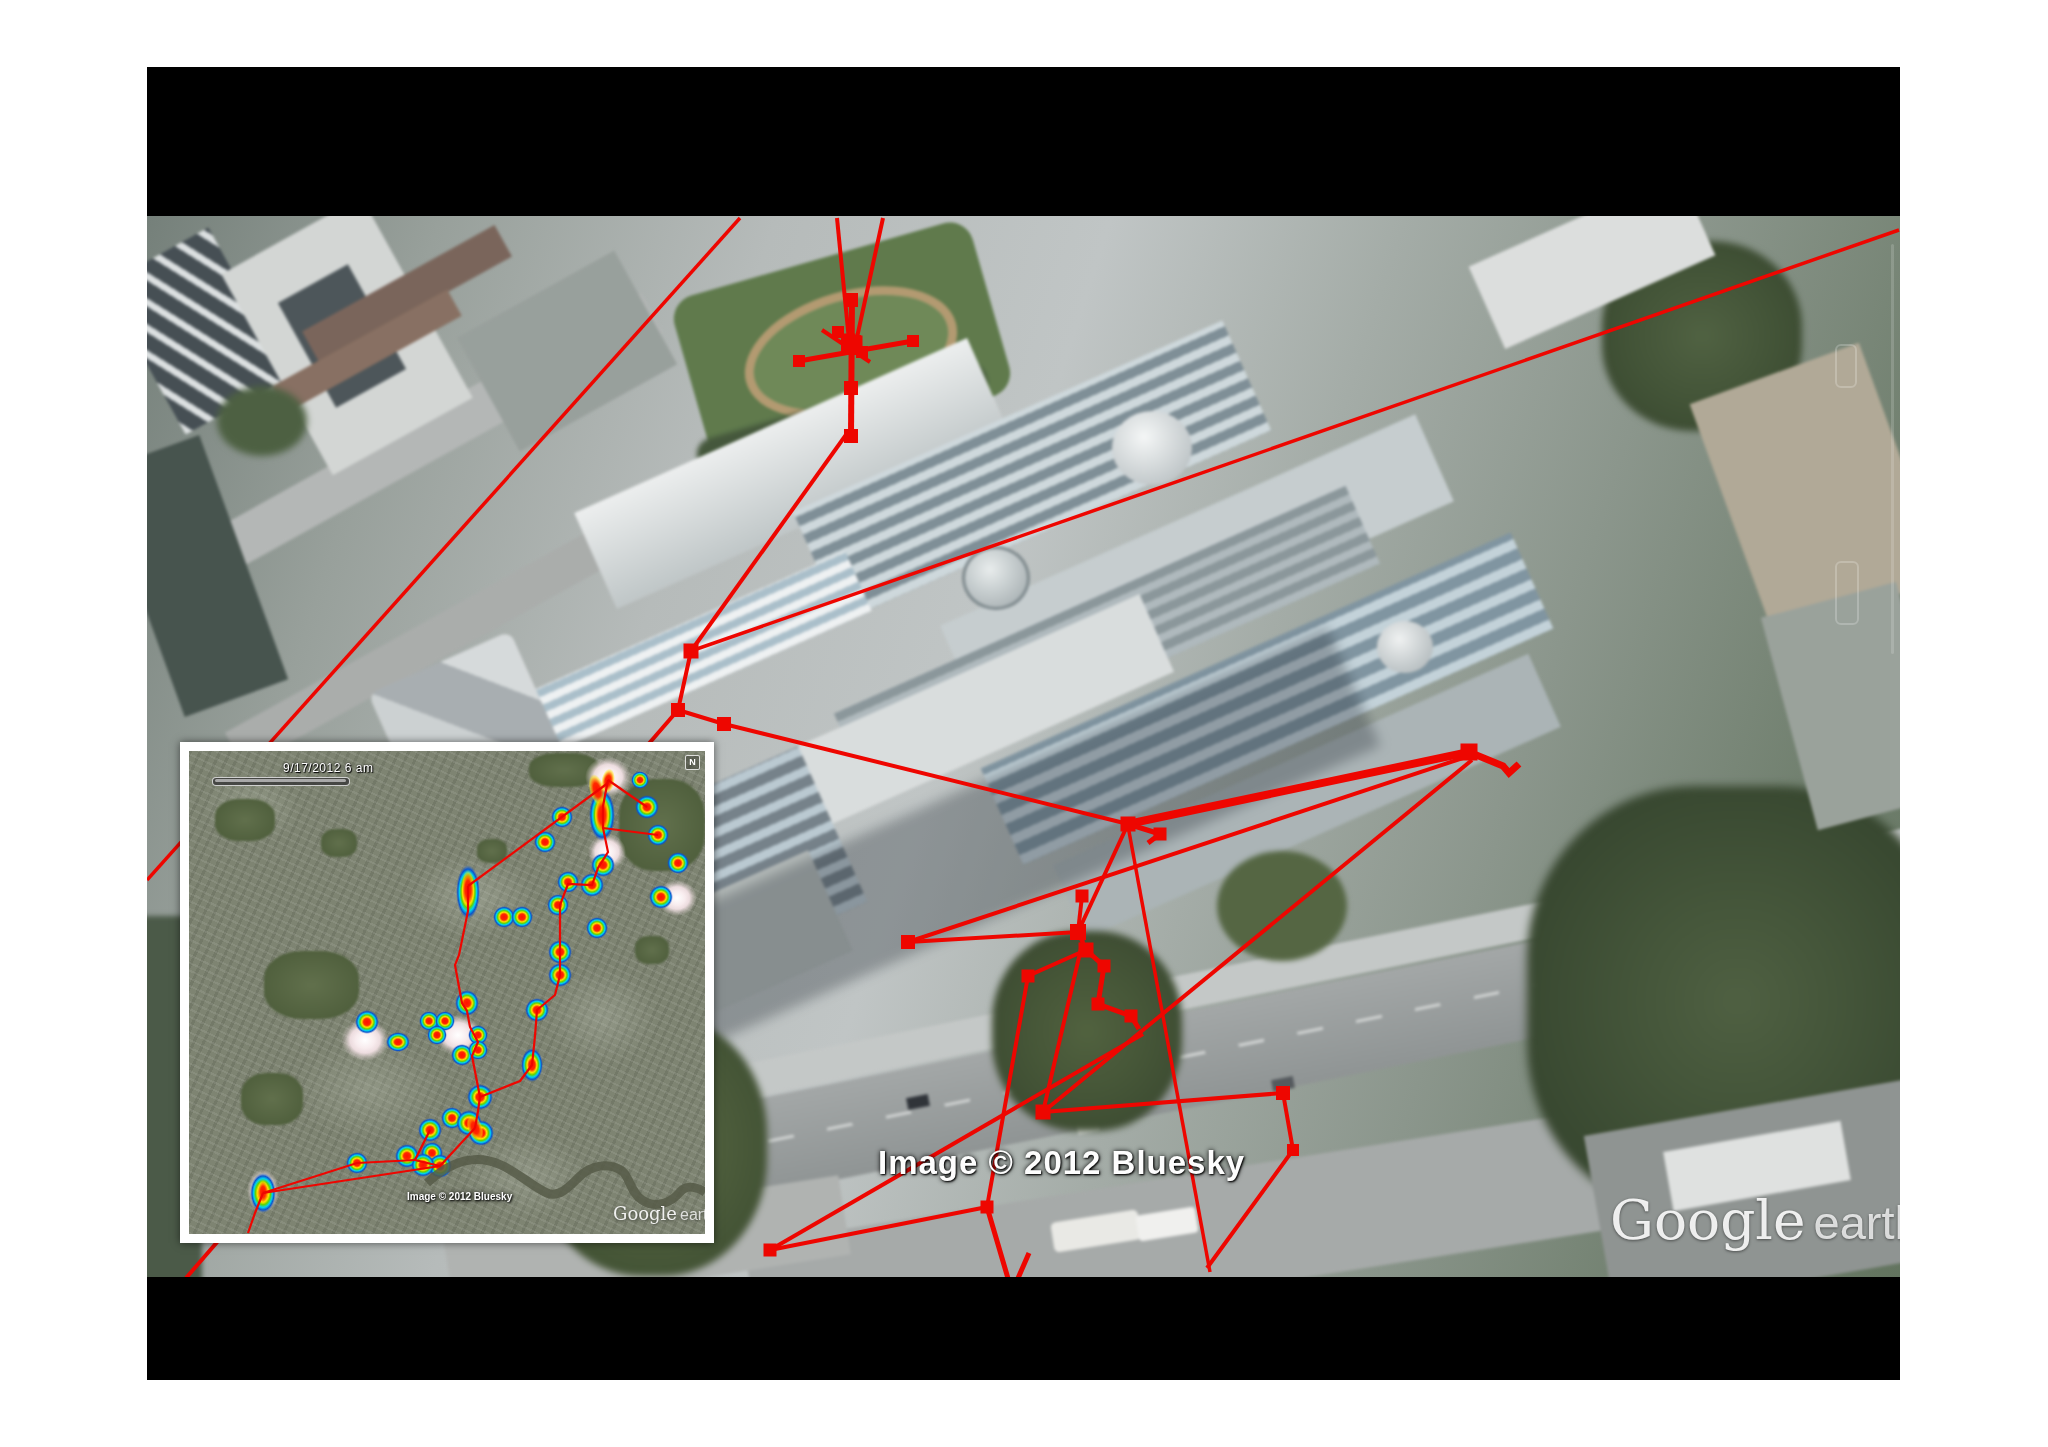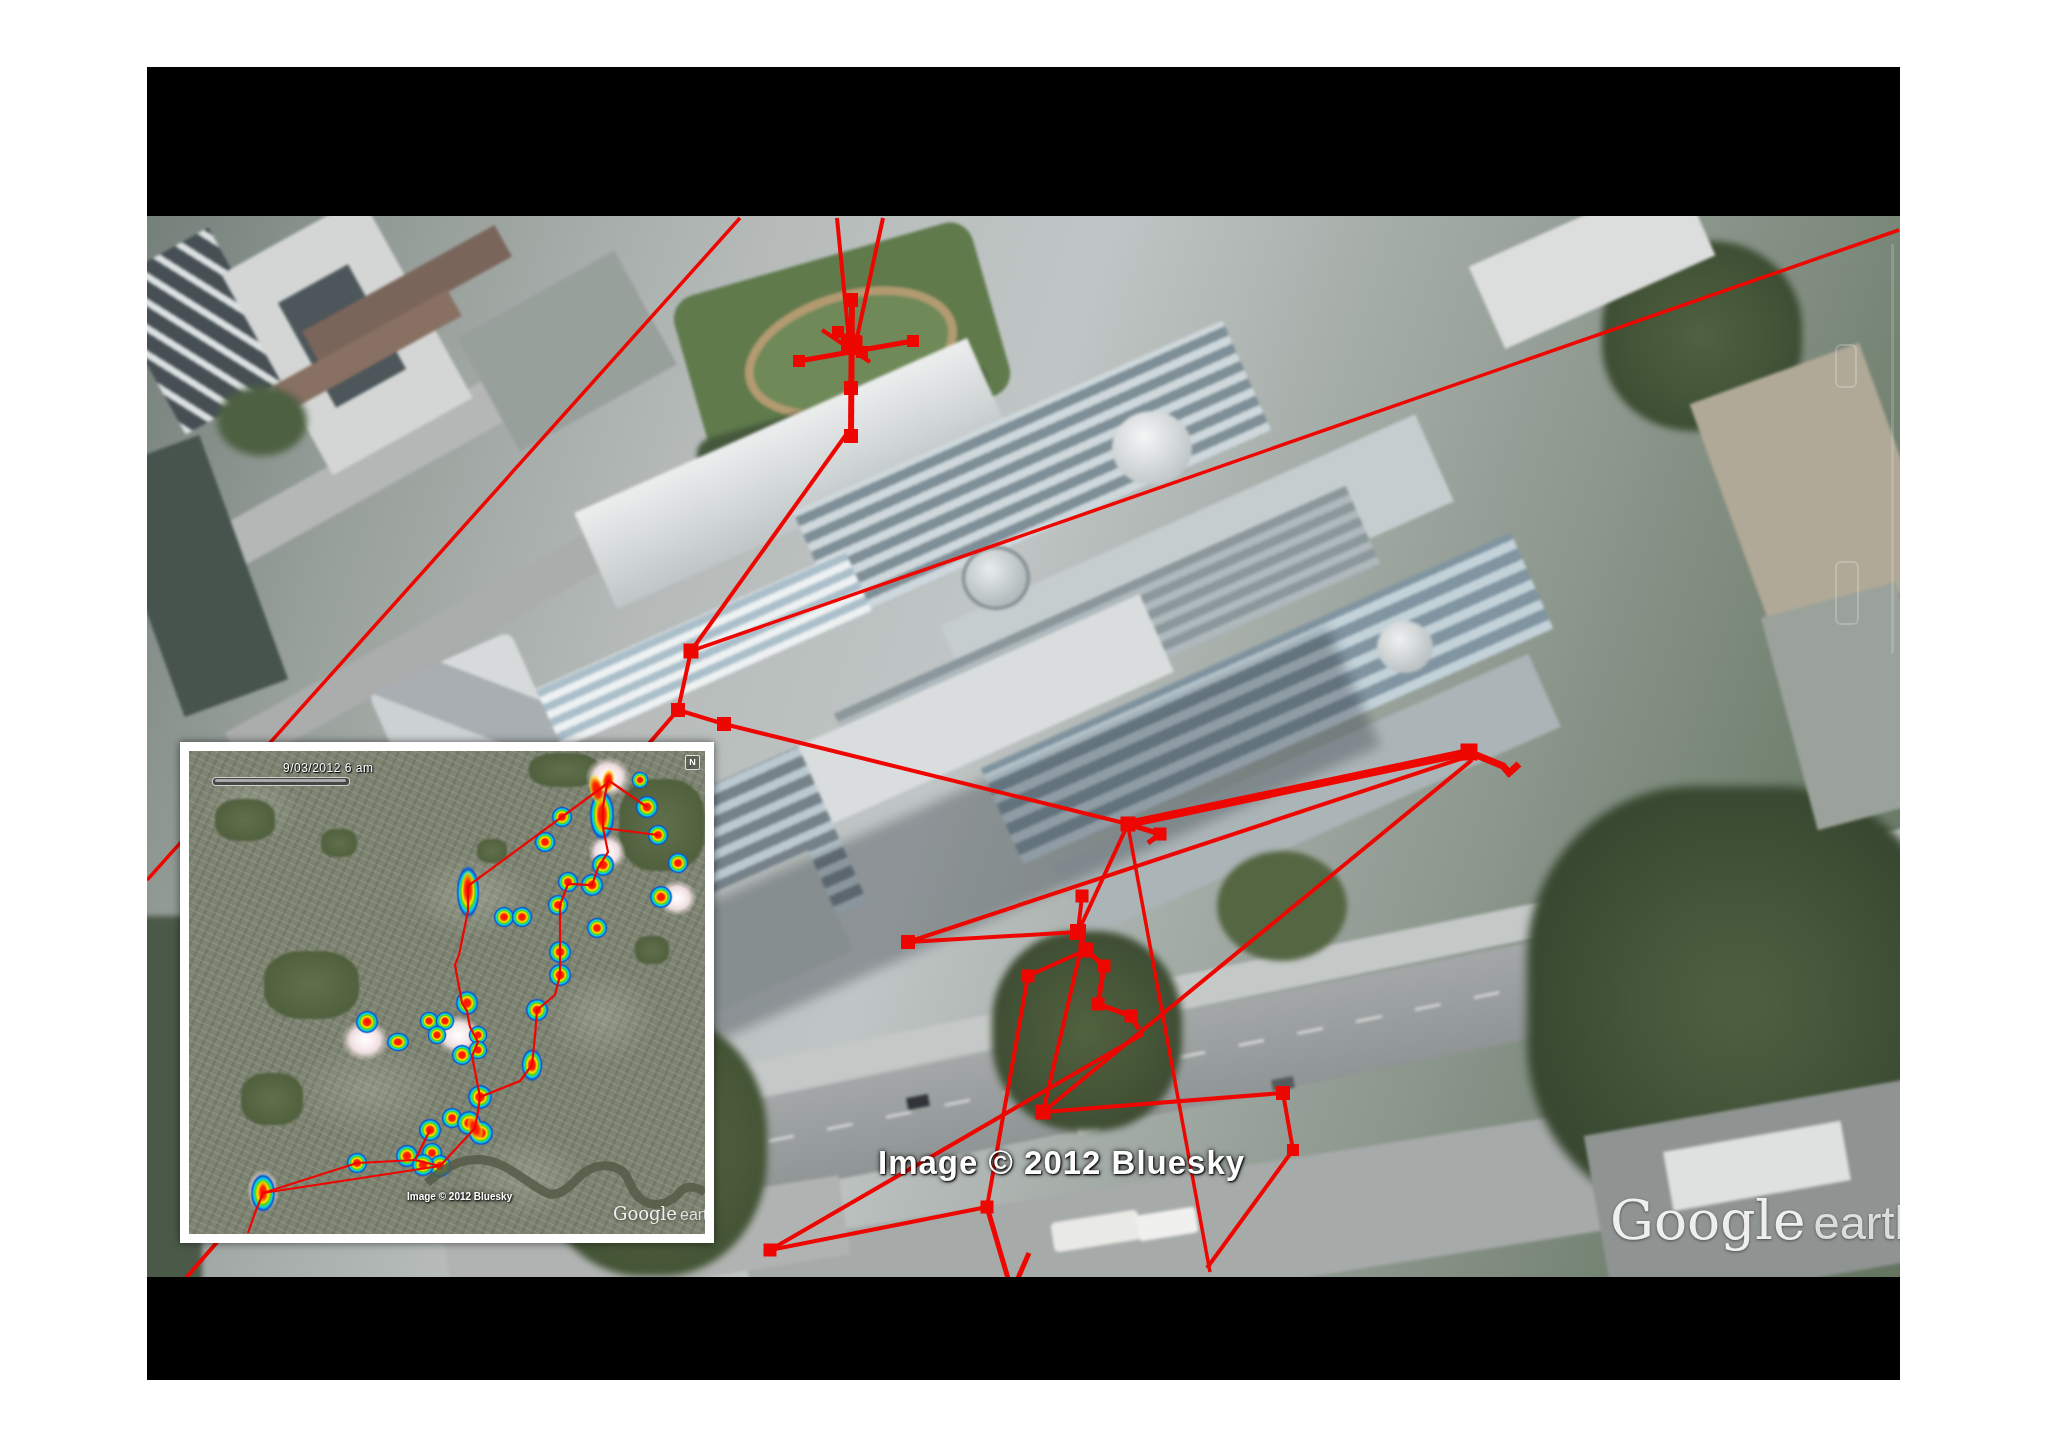--- a/index.html
+++ b/index.html
@@ -263,21 +263,21 @@
           <polyline points="279,135 279,160 270,204 266,214 273,252 278,260 281,276 289,291 283,305 291,346" fill="none" stroke="#ee0600" stroke-width="2.2"></polyline>
           <polyline points="291,346 289,360 286,377" fill="none" stroke="#ee0600" stroke-width="2.2"></polyline>
           <polyline points="286,377 251,415 226,409 241,379" fill="none" stroke="#ee0600" stroke-width="2.2"></polyline>
           <polyline points="226,409 168,412 74,442" fill="none" stroke="#ee0600" stroke-width="2.2"></polyline>
           <polyline points="74,442 251,415" fill="none" stroke="#ee0600" stroke-width="2.2"></polyline>
           <polyline points="74,442 66,462 59,482" fill="none" stroke="#ee0600" stroke-width="2.2"></polyline>
           <polyline points="458,56 419,29" fill="none" stroke="#ee0600" stroke-width="2.2"></polyline>
           <polyline points="469,84 414,77" fill="none" stroke="#ee0600" stroke-width="2.2"></polyline>
         </svg>
 
-      <div id="ts">9/03/2012  6 am</div>
+      <div id="ts">9/17/2012  6 am</div>
       <div id="tslider">
           <div class="fill" style="width: 96%;"></div>
         </div>
       <div id="compass">N</div>
       <div class="bluesky" style="left:218px;top:440px;">Image © 2012 Bluesky</div>
       <div class="ge-wm" style="left:424px;top:452px;">
         <span class="ge-brand">Google</span><span class="ge-prod">earth</span>
       </div>
     </div>
 

